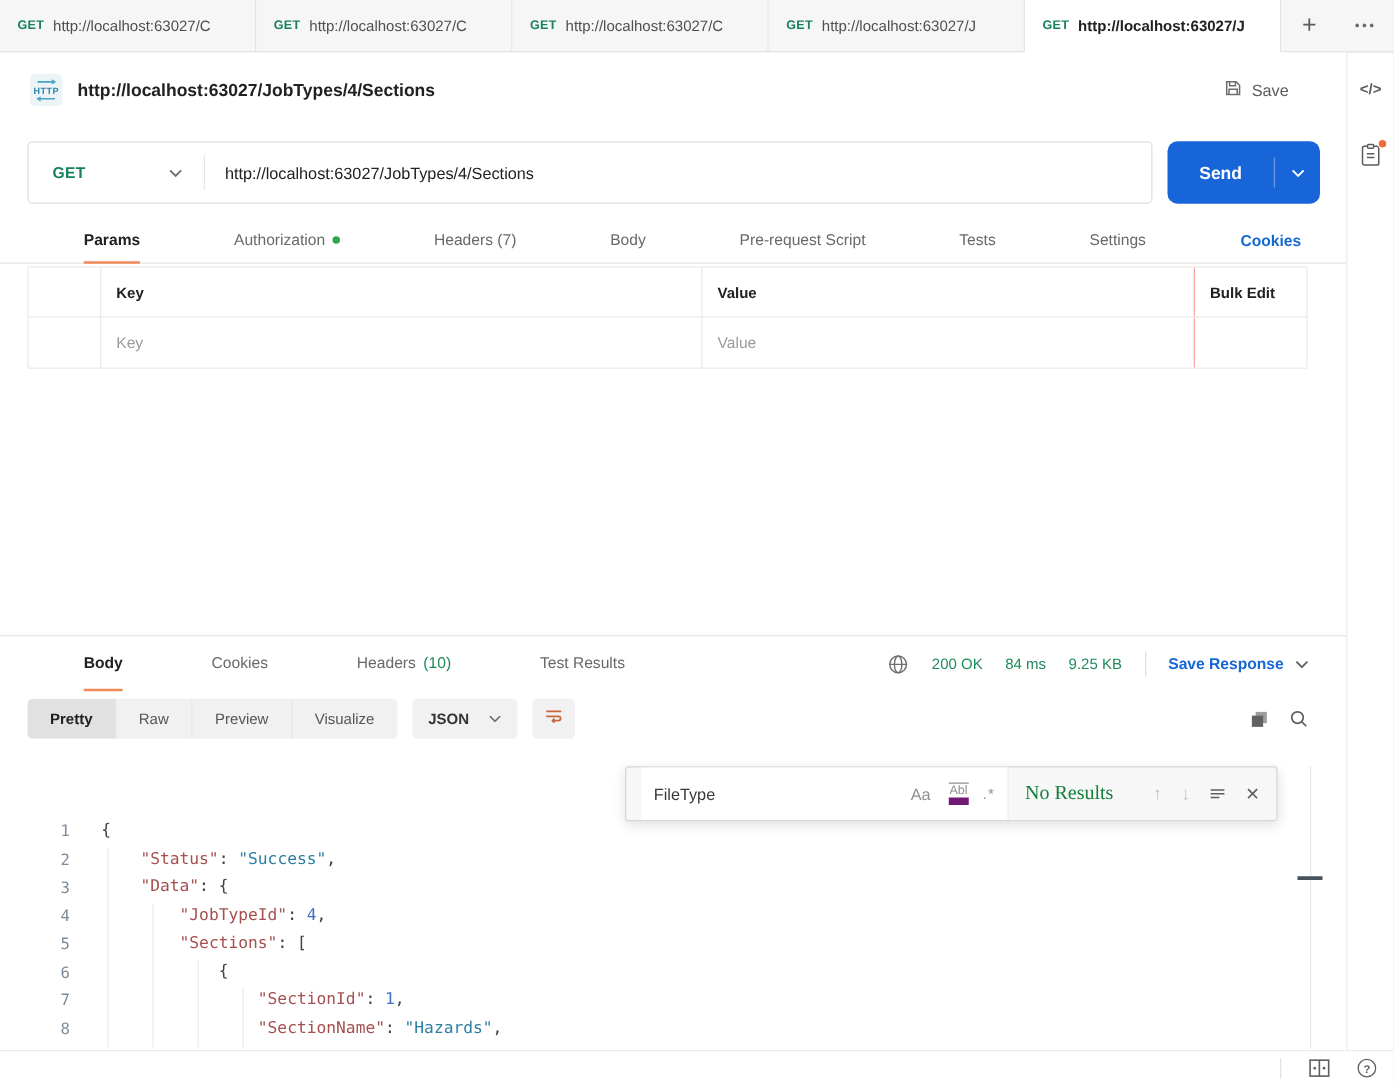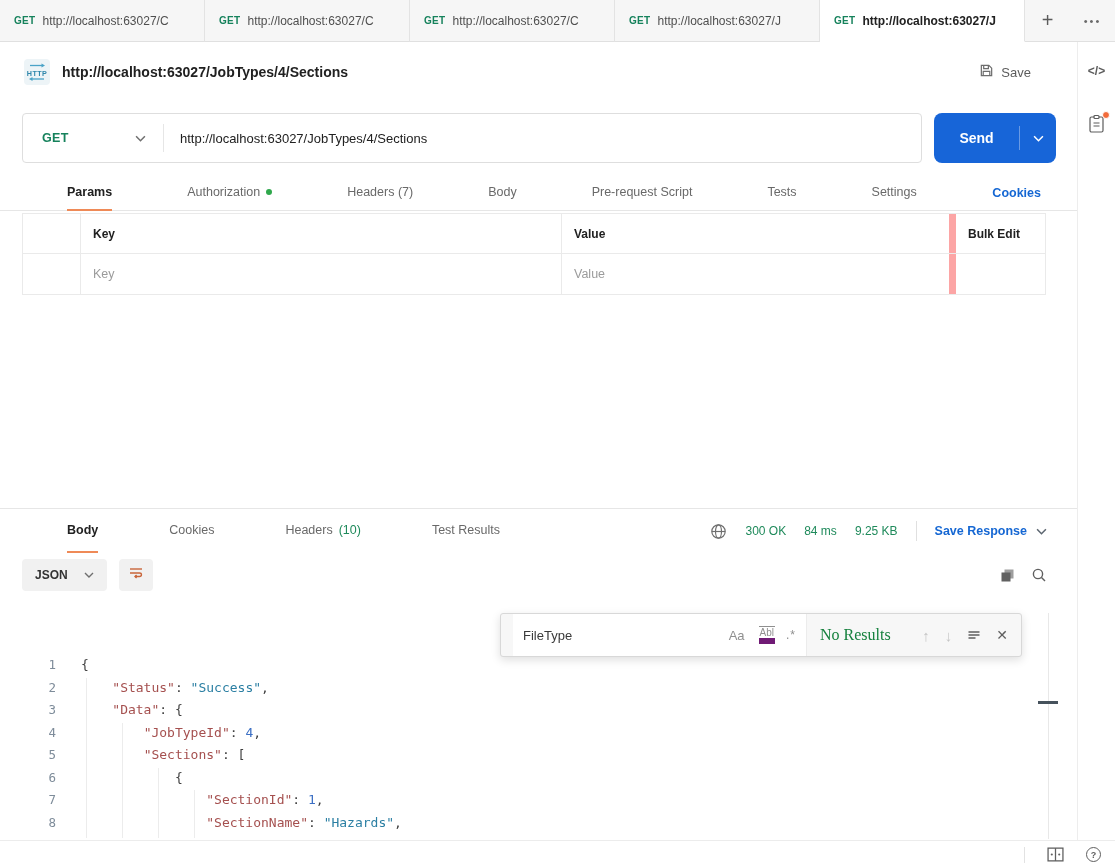--- a/index.html
+++ b/index.html
@@ -66,21 +66,21 @@
   .cookies-link { margin-left:auto; font-size:12.5px; font-weight:700; color:#1567d3;
                   display:flex; align-items:center; cursor:pointer; }
 
   .qp-title { margin:16px 0 10px 22px; font-size:12px; font-weight:700; color:#4f4f4f; }
   .qp-table { margin:2px 31px 0 22px; border:1px solid #eaeaea; font-size:12px; }
   .qp-row { display:flex; height:40px; align-items:center; }
   .qp-row.head { border-bottom:1px solid #eaeaea; }
   .qp-c0 { width:58px; height:100%; border-right:1px solid #eaeaea; flex:none; }
   .qp-key { width:481px; padding-left:12px; border-right:1px solid #eaeaea; height:100%;
             display:flex; align-items:center; flex:none; }
-  .qp-val { flex:1; padding-left:12px; border-right:7px solid #fca5a5; height:100%;
+  .qp-val { flex:1; padding-left:12px; border-right:1px solid #fca5a5; height:100%;
             display:flex; align-items:center; }
   .qp-bulk { width:89px; padding-left:12px; height:100%; display:flex; align-items:center;
              font-weight:700; color:#212121; cursor:pointer; }
   .qp-row.head .qp-key, .qp-row.head .qp-val { font-weight:600; color:#212121; }
   .ph { color:#9b9b9b; font-size:12.5px; }
   .req-spacer { flex:1; }
 
   
   .response { flex:1; border-top:1px solid #e6e6e6; display:flex; flex-direction:column; position:relative; }
   .resp-tabs { display:flex; align-items:stretch; gap:26px; height:44px; padding:0 30px 0 22px; }
@@ -279,36 +279,42 @@
           <div class="rtab">Test Results</div>
 
           <div class="resp-meta">
             <span class="icon-btn">
               <svg width="17" height="17" viewBox="0 0 16 16" fill="none" stroke="#6f6f6f" stroke-width="1.1">
                 <circle cx="8" cy="8" r="6.3"></circle>
                   <ellipse cx="8" cy="8" rx="2.8" ry="6.3"></ellipse>
                   <path d="M1.7 8 h12.6"></path>
               </svg>
             </span>
-            <span class="meta-green">300 OK</span>
+            <span class="meta-green">200 OK</span>
             <span class="meta-green">84 ms</span>
             <span class="meta-green">9.25 KB</span>
             <span class="meta-div"></span>
             <span class="save-resp">
               <span>Save Response</span>
               <span class="chev">
                 <svg width="11" height="7" viewBox="0 0 10 6" fill="none" stroke="currentColor" stroke-width="1.4">
                     <path d="M1 1l4 4 4-4"></path>
                   </svg>
               </span>
             </span>
           </div>
         </div>
 
         <div class="view-row">
+          <div class="seg">
+            <div class="seg-item active">Pretty</div>
+            <div class="seg-item">Raw</div>
+            <div class="seg-item">Preview</div>
+            <div class="seg-item">Visualize</div>
+          </div>
           <div class="fmt-dd">
             <span>JSON</span>
             <span class="chev">
               <svg width="10" height="6" viewBox="0 0 10 6" fill="none" stroke="currentColor" stroke-width="1.4">
                   <path d="M1 1l4 4 4-4"></path>
                 </svg>
             </span>
           </div>
           <div class="wrap-btn">
             <span>

